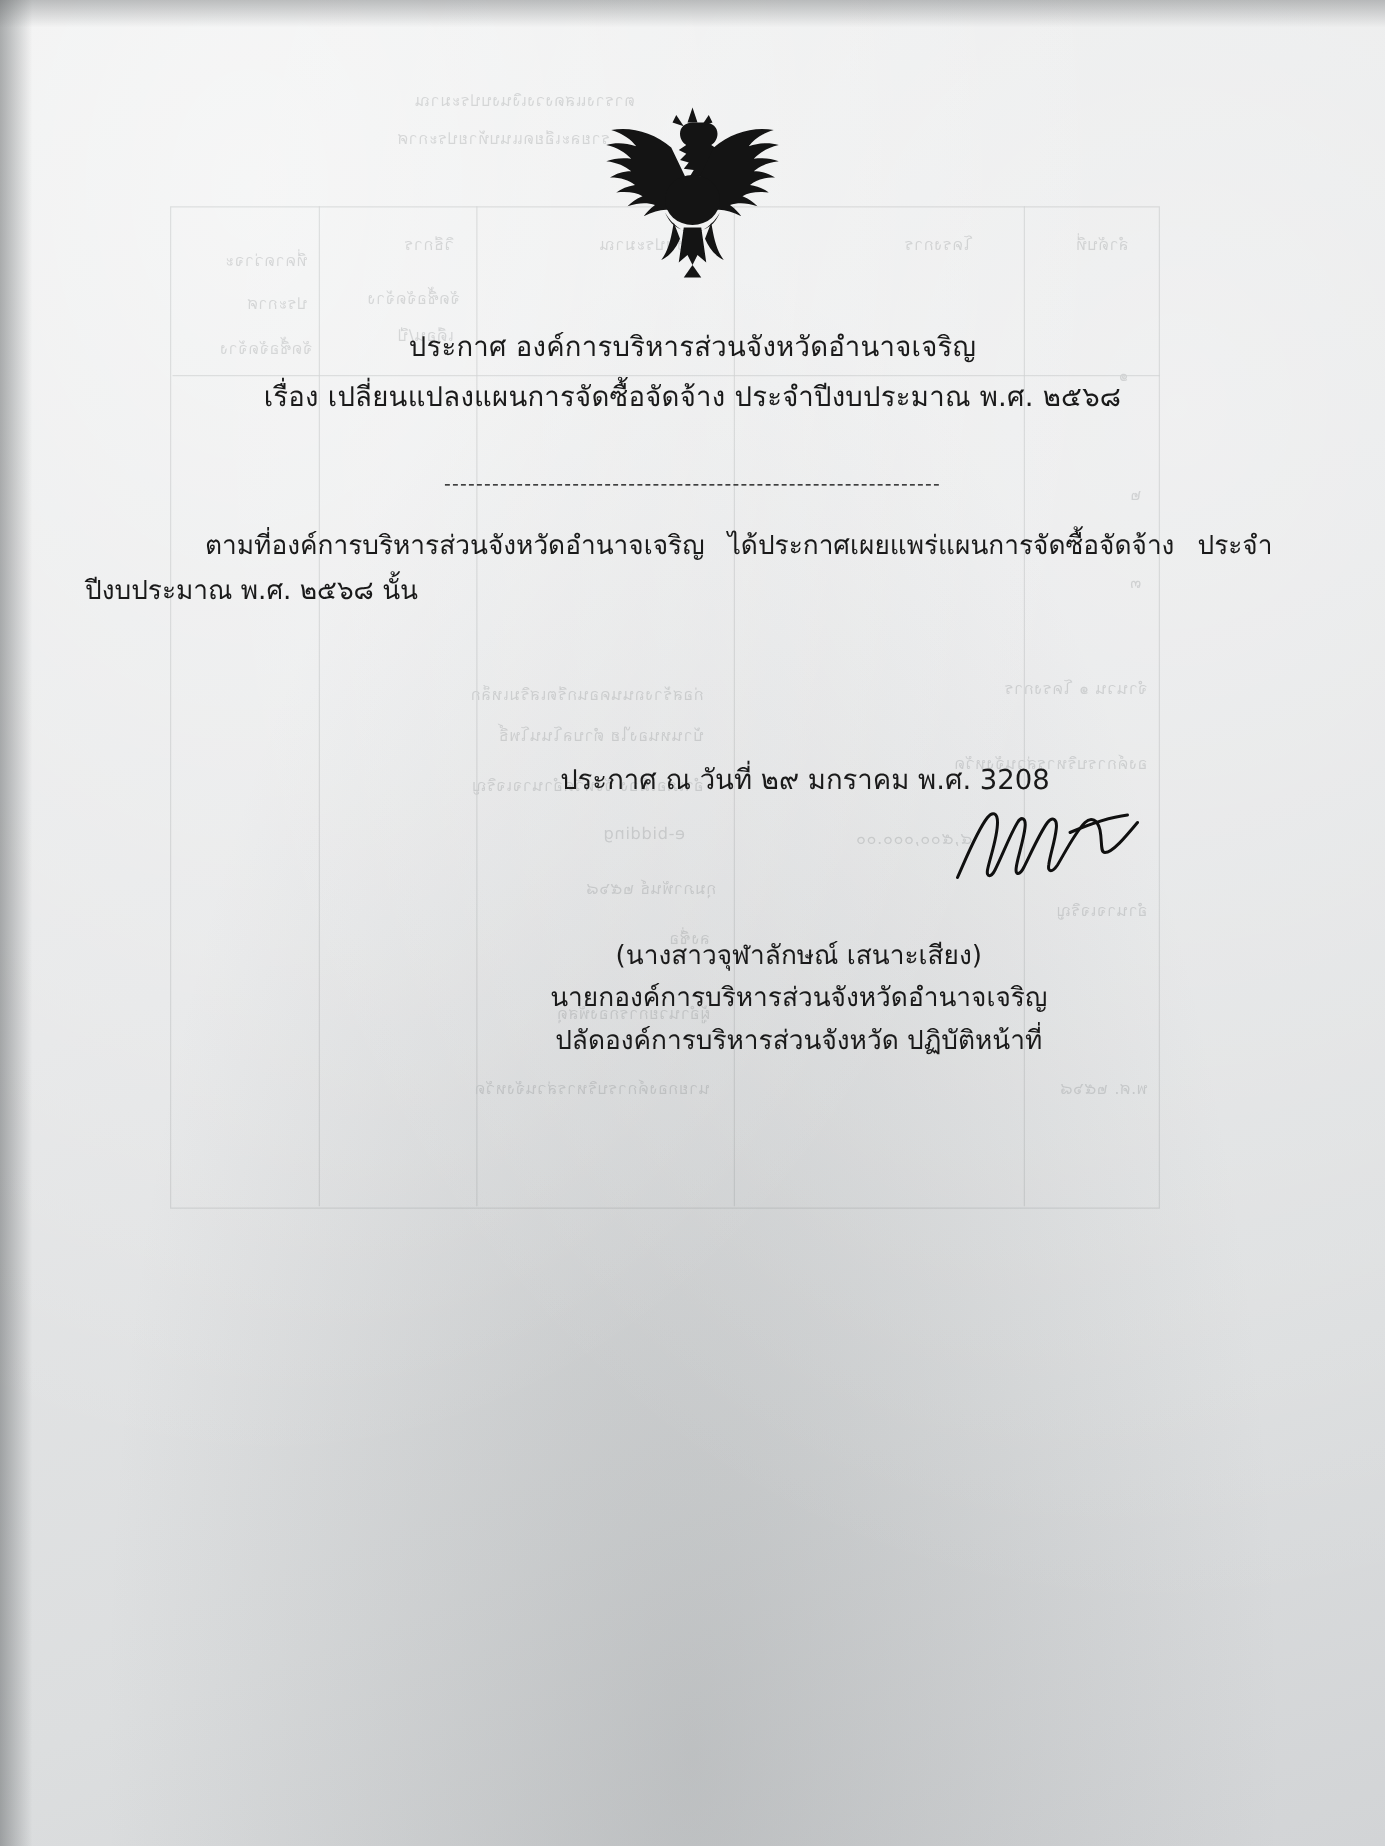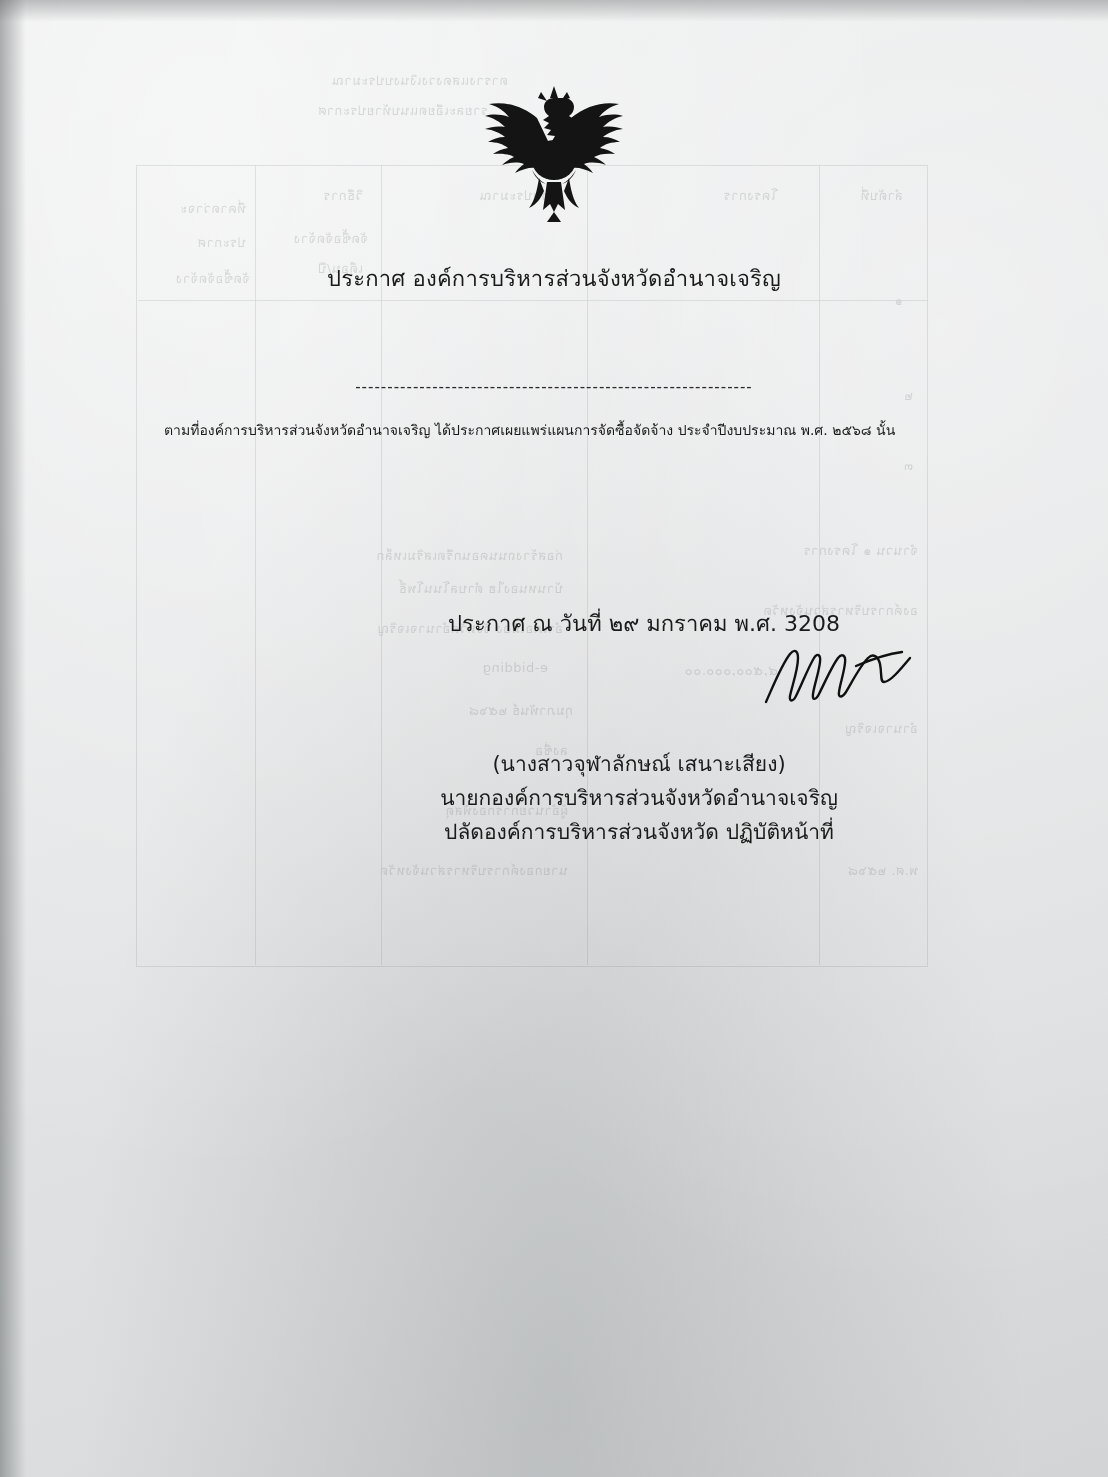--- a/index.html
+++ b/index.html
@@ -115,21 +115,21 @@
     color: #2a2a2a;
     letter-spacing: 1px;
     overflow: hidden;
     white-space: nowrap;
   }
   .body-block {
     position: absolute;
     left: 68px;
     right: 90px;
     top: 418px;
-    font-size: 14px;
+    font-size: 21px;
     line-height: 1.72;
     text-align: justify;
   }
   .indent { display: inline-block; width: 96px; }
 
   .date-line {
     position: absolute;
     top: 606px;
     left: 0; right: 0;
     text-align: center;
@@ -223,20 +223,21 @@
           <path d="M70 100 c-2 12 -4 22 -10 30 c8 -4 12 -10 15 -17 z"></path>
           <path d="M100 100 c2 12 4 22 10 30 c-8 -4 -12 -10 -15 -17 z"></path>
           <path d="M78 104 l-4 28 l7 -6 l4 8 l4 -8 l7 6 l-4 -28 z"></path>
           <path d="M85 134 l-7 10 h14 z"></path>
         </g>
       </svg>
     </div>
 
     <div class="title-block">
       <div class="title-line-1">ประกาศ องค์การบริหารส่วนจังหวัดอำนาจเจริญ</div>
+      <div class="title-line-2">เรื่อง เปลี่ยนแปลงแผนการจัดซื้อจัดจ้าง ประจำปีงบประมาณ พ.ศ. ๒๕๖๘</div>
     </div>
 
     <div class="divider">--------------------------------------------------------------</div>
 
     <div class="body-block">
       <p style="margin:0 0 2px 0;">
         <span class="indent"></span><span>ตามที่องค์การบริหารส่วนจังหวัดอำนาจเจริญ ได้ประกาศเผยแพร่แผนการจัดซื้อจัดจ้าง ประจำปีงบประมาณ พ.ศ. ๒๕๖๘ นั้น</span>
       </p>
     </div>
 

